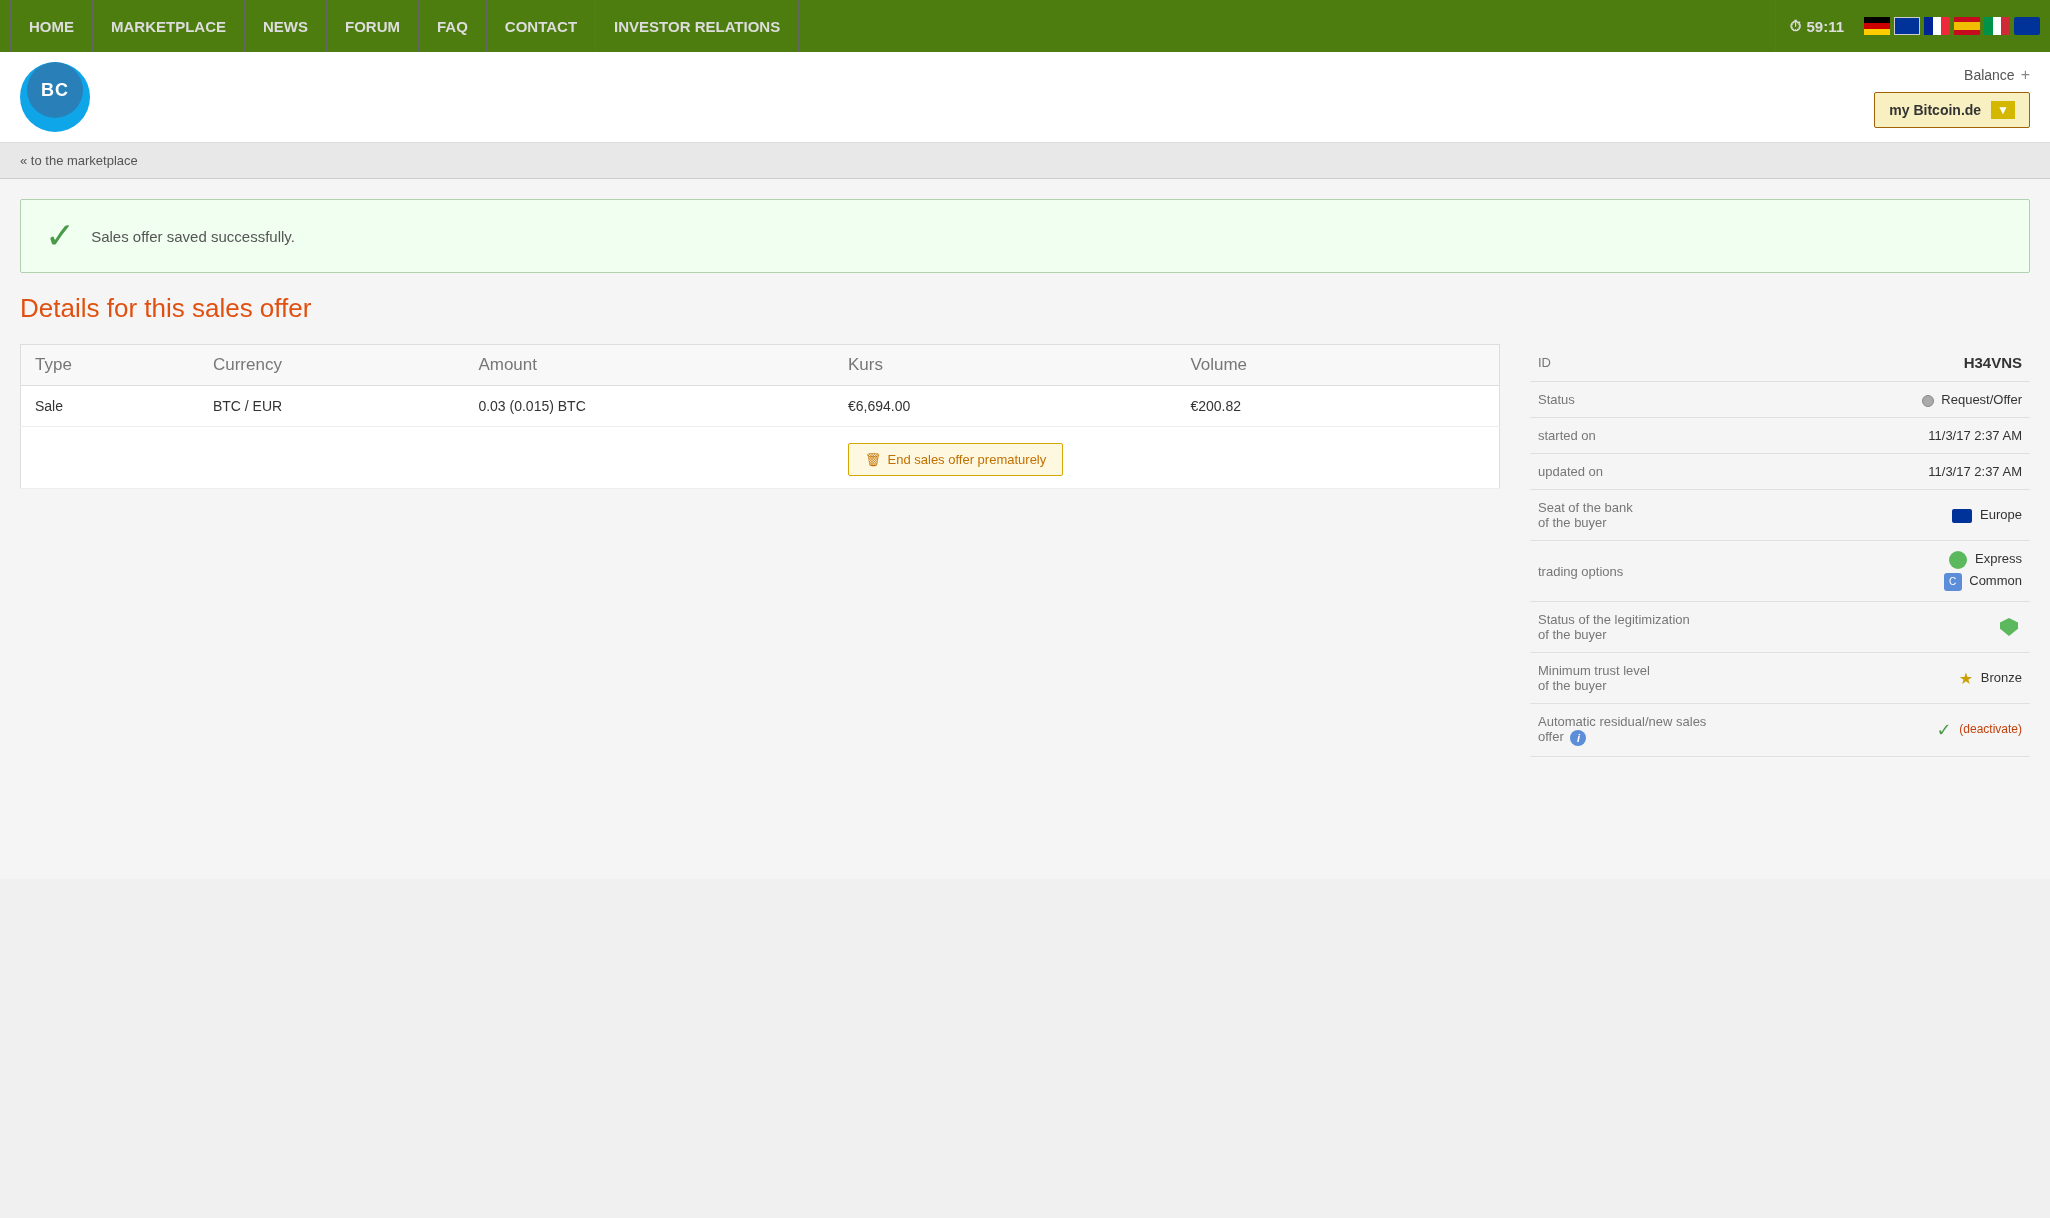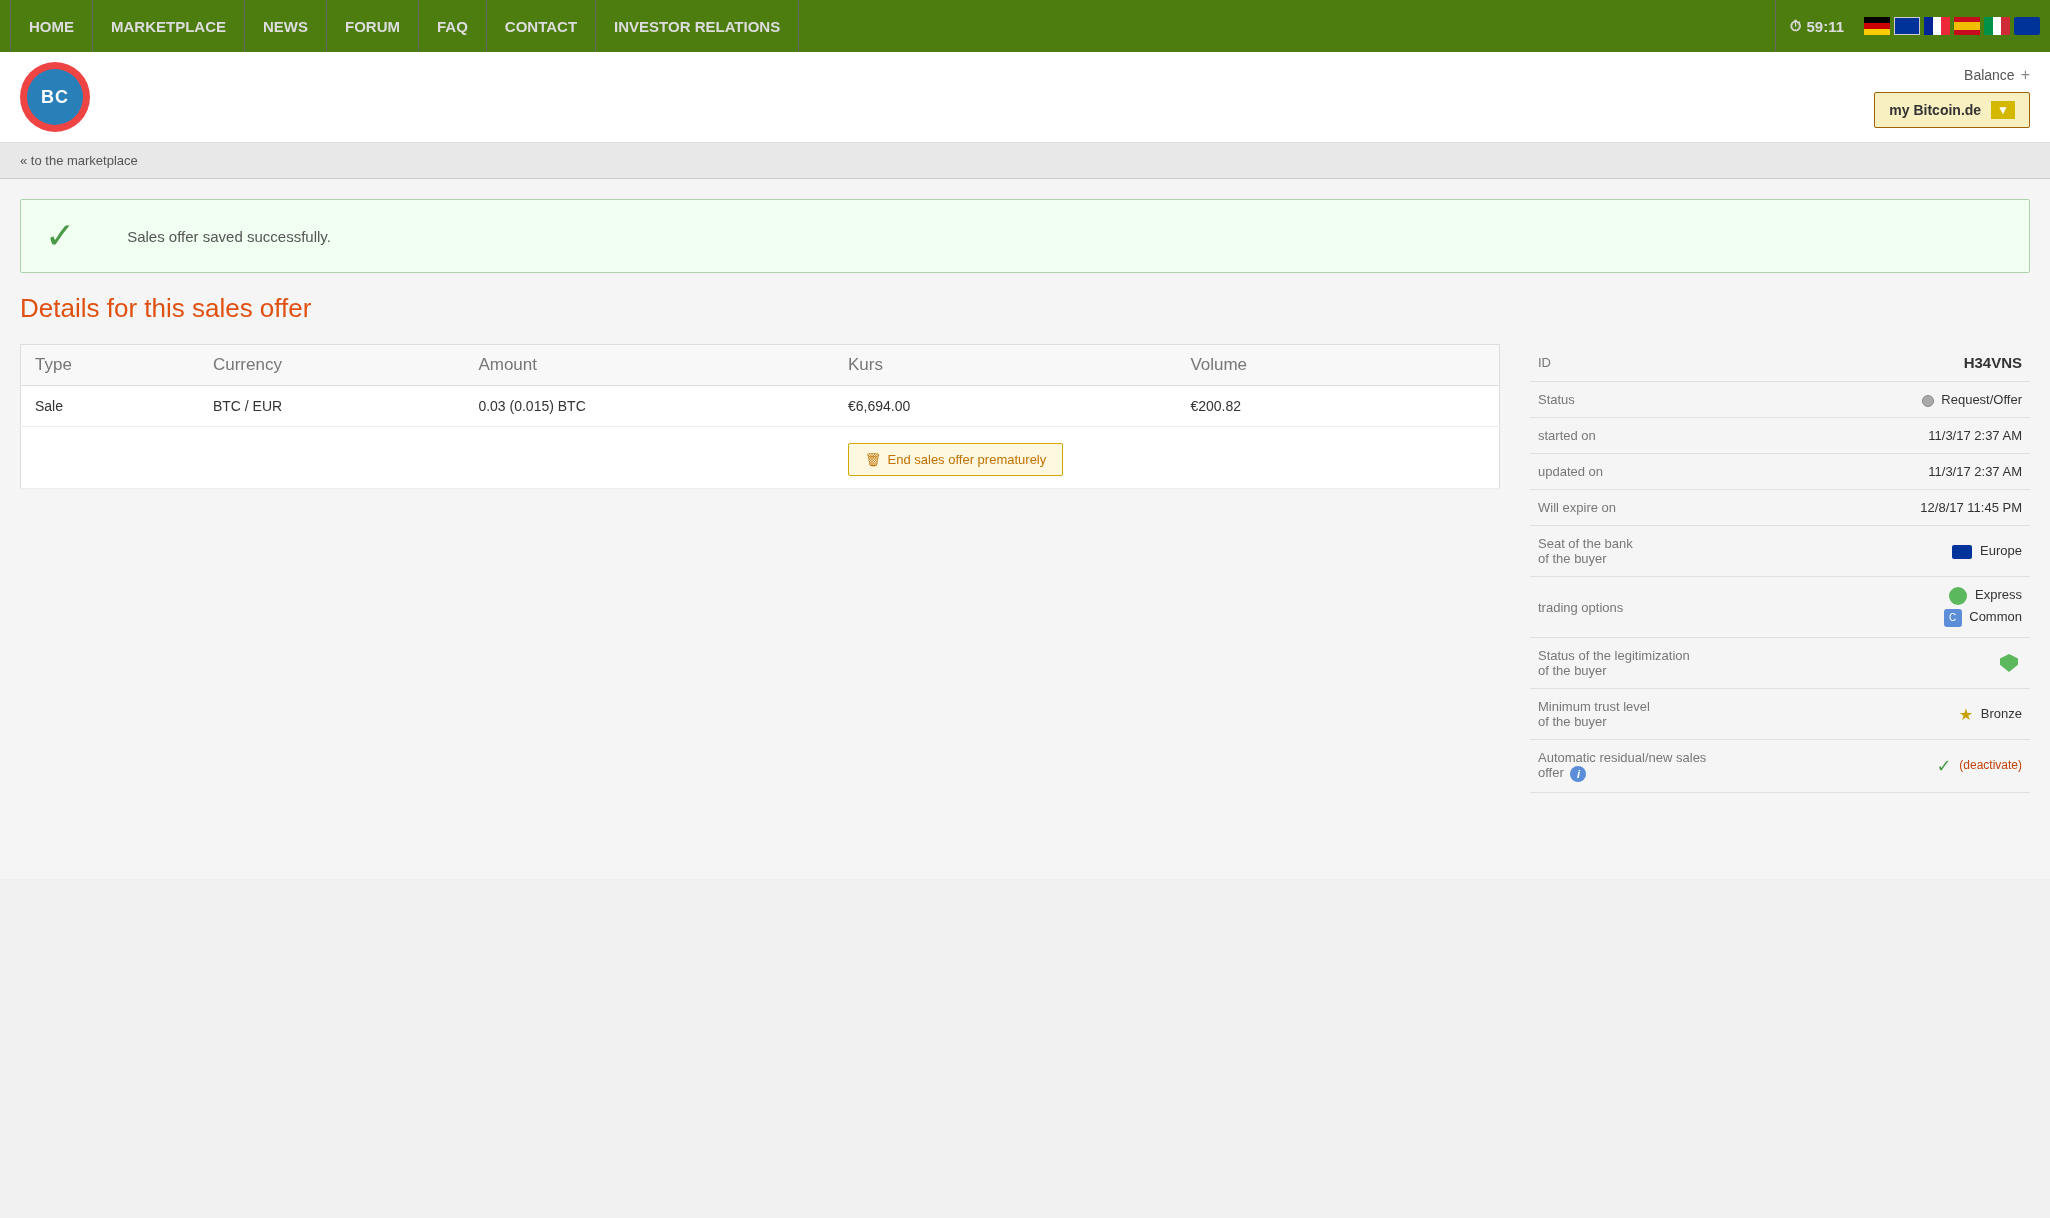--- a/index.html
+++ b/index.html
@@ -57,23 +57,23 @@
       padding: 10px 20px;
       display: flex;
       align-items: center;
       justify-content: space-between;
       border-bottom: 1px solid #ddd;
       min-height: 90px;
     }
     .logo-area { display: flex; align-items: center; gap: 12px; }
     .logo-icon {
       width: 70px; height: 70px;
-      background: #ef4444;
+      background: #0ea5e9;
       border-radius: 50%;
-      display: flex; align-items: center; justify-content: center;
+      display: flex; align-items: flex-start; justify-content: center;
       position: relative;
       overflow: hidden;
     }
     .logo-icon-inner {
       width: 56px; height: 56px;
       background: #2980b9;
       border-radius: 50%;
       display: flex; align-items: center; justify-content: center;
       color: #fff;
       font-weight: bold;
@@ -132,21 +132,21 @@
       display: flex;
       align-items: center;
       gap: 16px;
       border-radius: 2px;
     }
     .check-icon {
       color: #4a9a4a;
       font-size: 36px;
       line-height: 1;
     }
-    .success-text { color: #555; font-size: 15px; margin-left: 36px; }
+    .success-text { color: #555; font-size: 15px; }
 
     
     .page-title {
       color: #e05010;
       font-size: 26px;
       font-weight: normal;
       margin-bottom: 20px;
     }
 
     
@@ -414,24 +414,20 @@
           </tr>
           <tr>
             <td class="label-col">started on</td>
             <td class="value-col">11/3/17 2:37 AM</td>
           </tr>
           <tr>
             <td class="label-col">updated on</td>
             <td class="value-col">11/3/17 2:37 AM</td>
           </tr>
           <tr>
-            <td class="label-col">Will expire on</td>
-            <td class="value-col">12/8/17 11:45 PM</td>
-          </tr>
-          <tr>
             <td class="label-col">Seat of the bank<br>of the buyer</td>
             <td class="value-col">
               <span class="eu-flag-small"></span>
               <span>Europe</span>
             </td>
           </tr>
           <tr>
             <td class="label-col">trading options</td>
             <td class="value-col">
               <div class="trading-options-cell">

